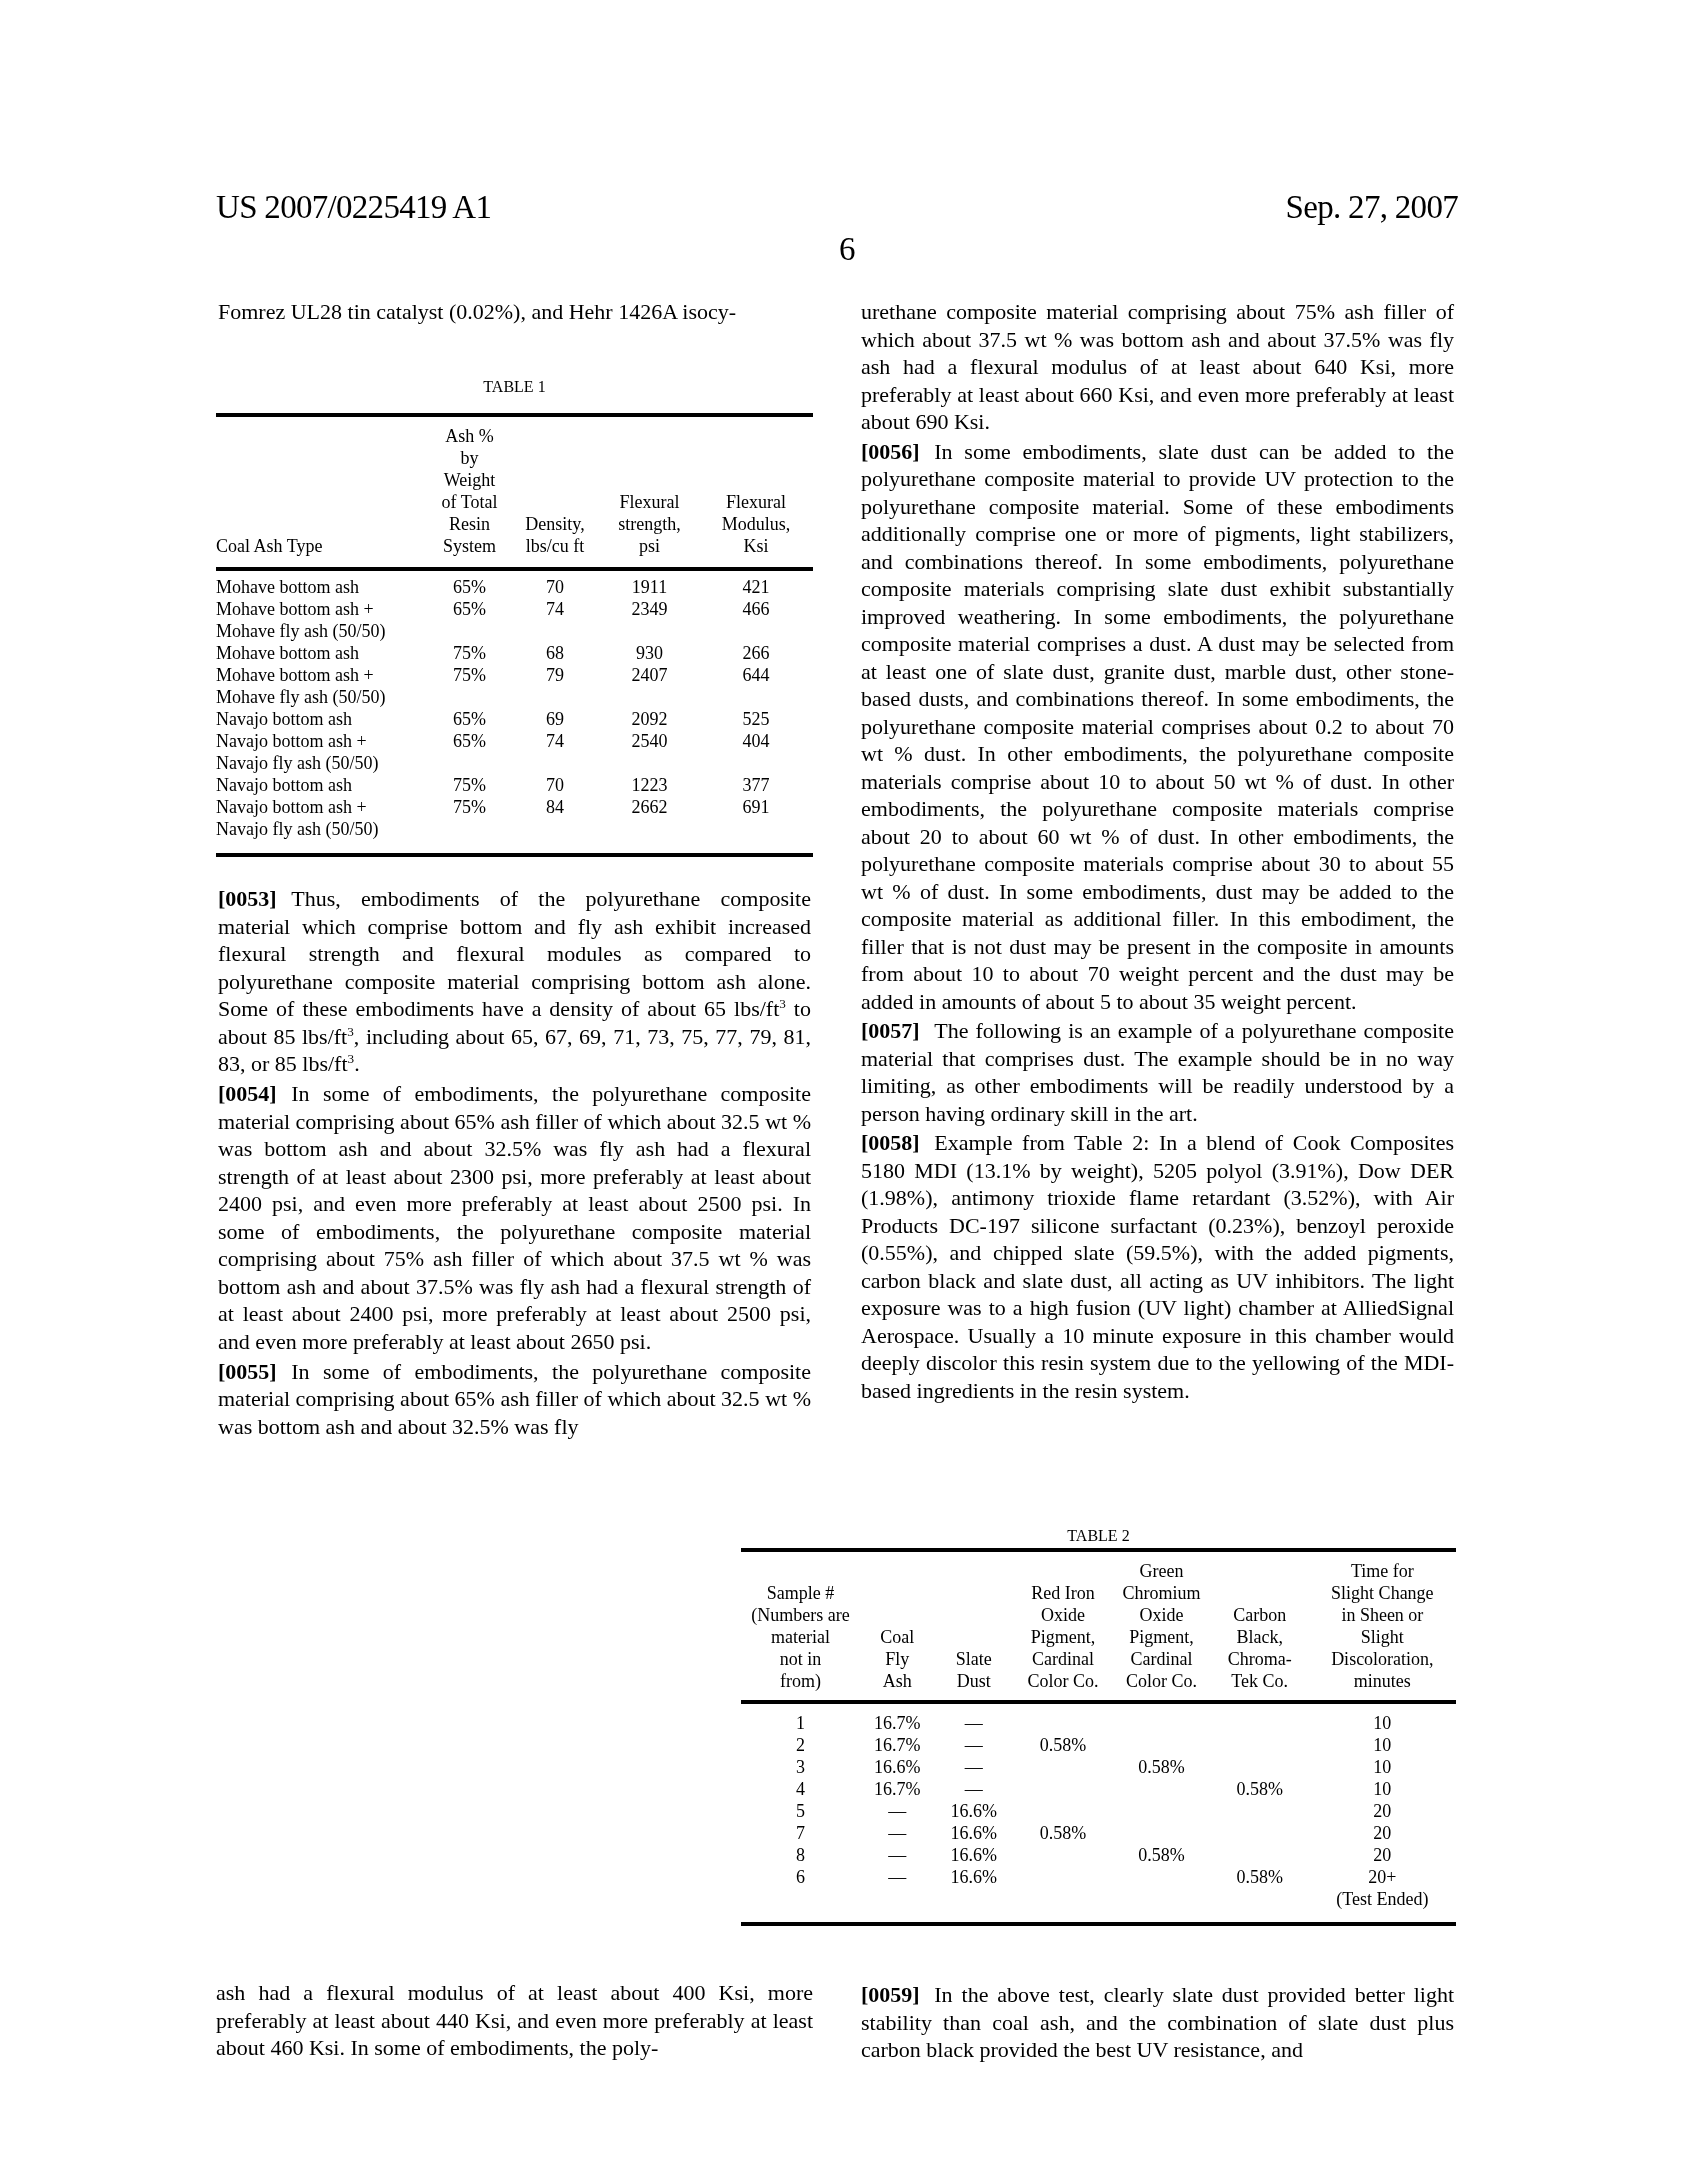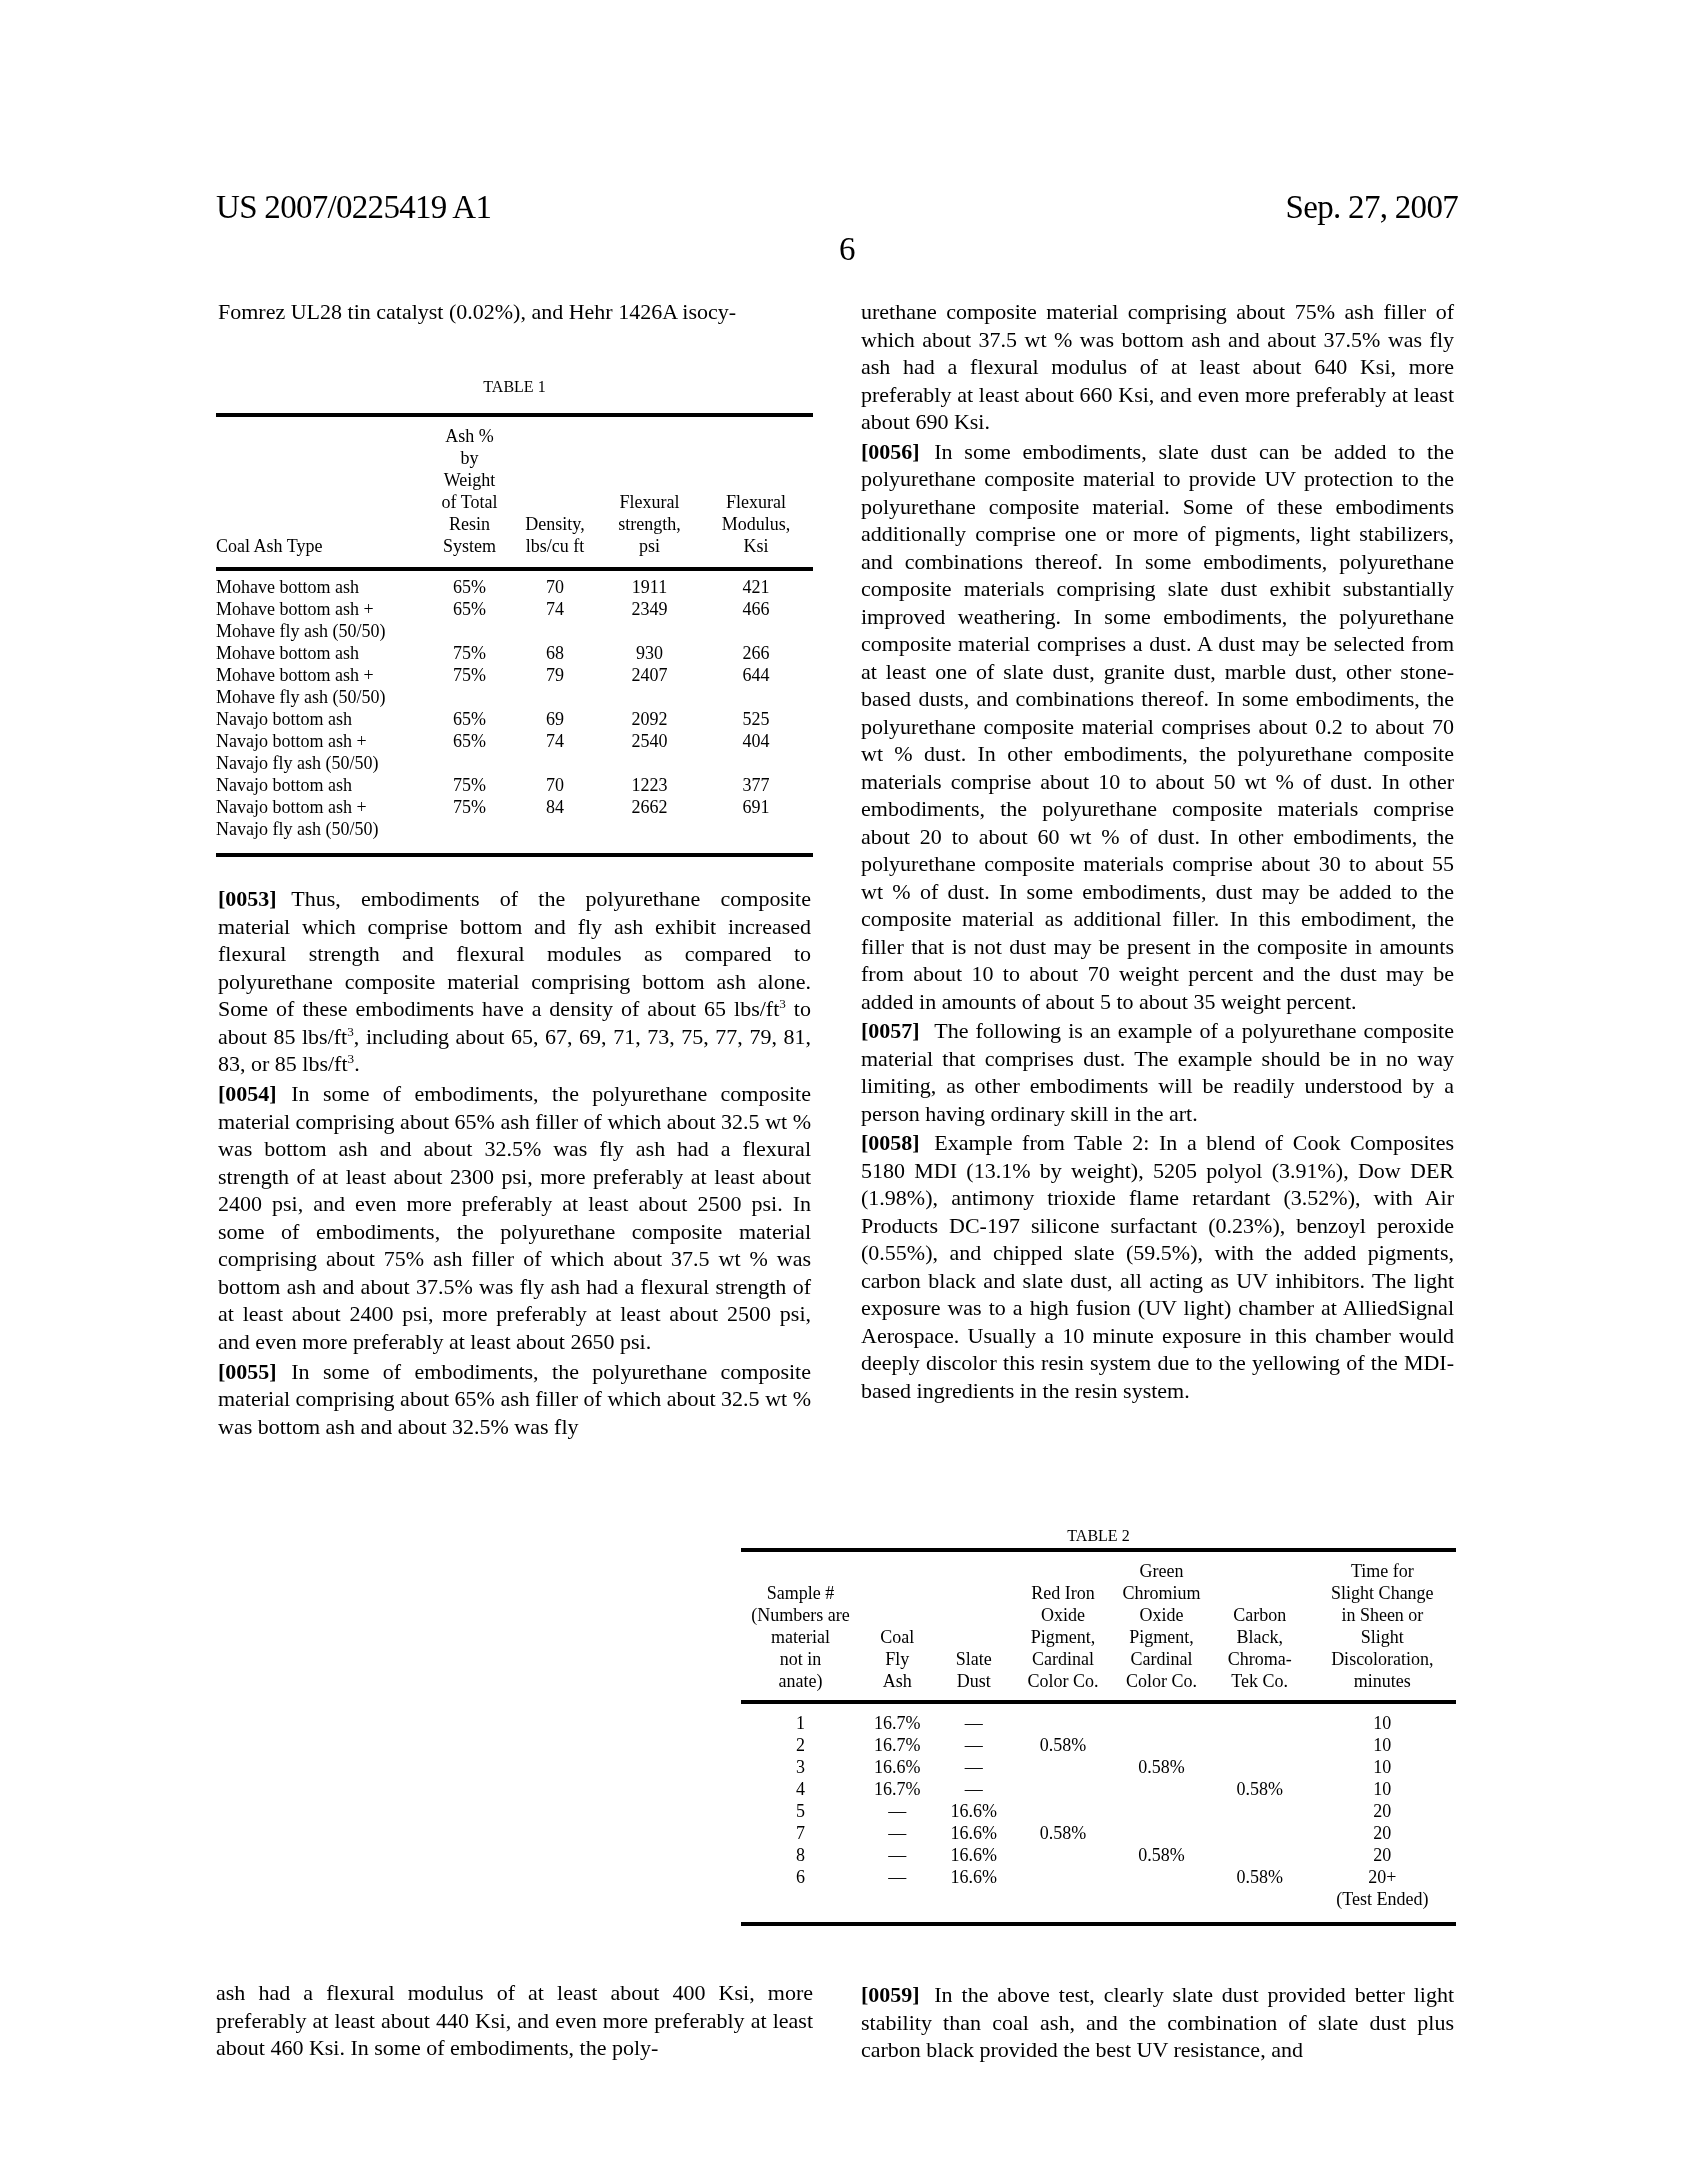--- a/index.html
+++ b/index.html
@@ -260,21 +260,21 @@
       <col style="width:98px">
       <col style="width:147px">
     </colgroup>
   <thead>
     <tr>
       <th class="c">
         <div>Sample #</div>
         <div>(Numbers are</div>
         <div>material</div>
         <div>not in</div>
-        <div>anate)</div>
+        <div>from)</div>
       </th>
       <th class="c">
         <div>Coal</div>
         <div>Fly</div>
         <div>Ash</div>
       </th>
       <th class="c">
         <div>Slate</div>
         <div>Dust</div>
       </th>

